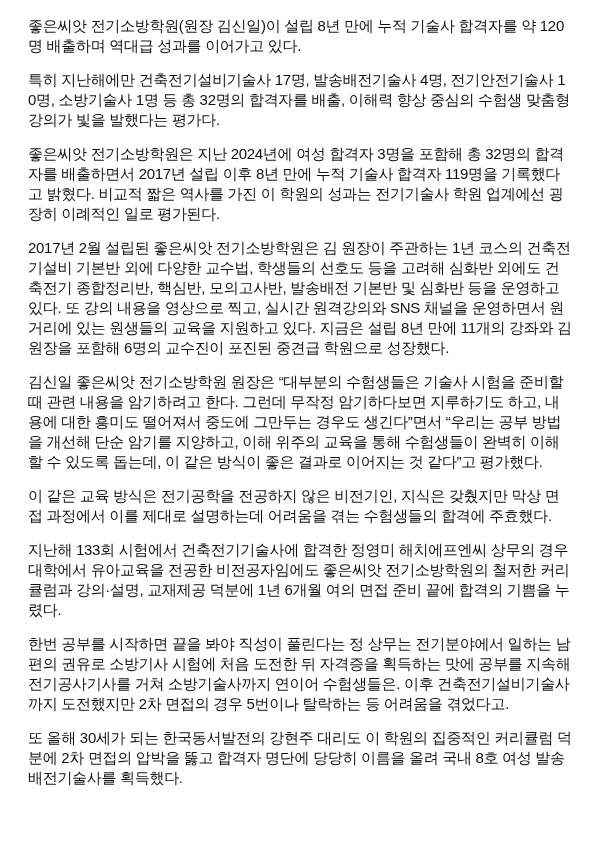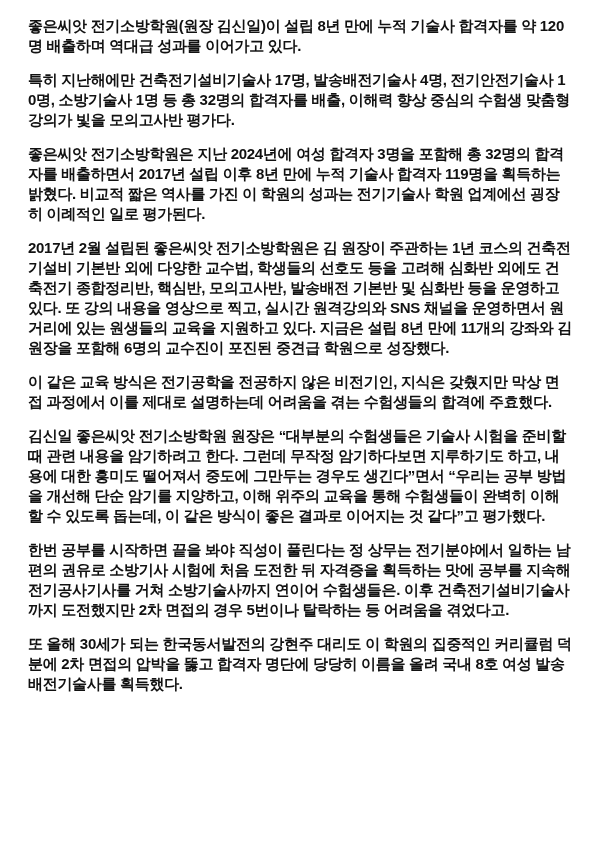--- a/index.html
+++ b/index.html
@@ -12,39 +12,40 @@
     height: 849px;
     overflow: hidden;
   }
   .article-body {
     box-sizing: border-box;
     width: 600px;
     height: 849px;
     padding: 16px 28px 0 28px;
     background: #ffffff;
     font-family: "Liberation Sans", "DejaVu Sans", sans-serif;
-    font-weight: 700;
+    font-weight: 400;
     font-size: 15px;
     line-height: 20px;
     color: #111111;
     letter-spacing: -0.3px;
     text-align: left;
     word-break: break-all;
   }
   .article-body p {
     margin: 0 0 14px 0;
     padding: 0;
   }
 </style>
 </head>
 <body>
 
 <div class="article-body">
   <p>좋은씨앗 전기소방학원(원장 김신일)이 설립 8년 만에 누적 기술사 합격자를 약 120명 배출하며 역대급 성과를 이어가고 있다.</p>
-  <p>특히 지난해에만 건축전기설비기술사 17명, 발송배전기술사 4명, 전기안전기술사 10명, 소방기술사 1명 등 총 32명의 합격자를 배출, 이해력 향상 중심의 수험생 맞춤형 강의가 빛을 모의고사반 평가다.</p>
-  <p>좋은씨앗 전기소방학원은 지난 2024년에 여성 합격자 3명을 포함해 총 32명의 합격자를 배출하면서 2017년 설립 이후 8년 만에 누적 기술사 합격자 119명을 획득하는 밝혔다. 비교적 짧은 역사를 가진 이 학원의 성과는 전기기술사 학원 업계에선 굉장히 이례적인 일로 평가된다.</p>
+  <p>특히 지난해에만 건축전기설비기술사 17명, 발송배전기술사 4명, 전기안전기술사 10명, 소방기술사 1명 등 총 32명의 합격자를 배출, 이해력 향상 중심의 수험생 맞춤형 강의가 빛을 발했다는 평가다.</p>
+  <p>좋은씨앗 전기소방학원은 지난 2024년에 여성 합격자 3명을 포함해 총 32명의 합격자를 배출하면서 2017년 설립 이후 8년 만에 누적 기술사 합격자 119명을 기록했다고 밝혔다. 비교적 짧은 역사를 가진 이 학원의 성과는 전기기술사 학원 업계에선 굉장히 이례적인 일로 평가된다.</p>
   <p>2017년 2월 설립된 좋은씨앗 전기소방학원은 김 원장이 주관하는 1년 코스의 건축전기설비 기본반 외에 다양한 교수법, 학생들의 선호도 등을 고려해 심화반 외에도 건축전기 종합정리반, 핵심반, 모의고사반, 발송배전 기본반 및 심화반 등을 운영하고 있다. 또 강의 내용을 영상으로 찍고, 실시간 원격강의와 SNS 채널을 운영하면서 원거리에 있는 원생들의 교육을 지원하고 있다. 지금은 설립 8년 만에 11개의 강좌와 김 원장을 포함해 6명의 교수진이 포진된 중견급 학원으로 성장했다.</p>
+  <p>김신일 좋은씨앗 전기소방학원 원장은 “대부분의 수험생들은 기술사 시험을 준비할 때 관련 내용을 암기하려고 한다. 그런데 무작정 암기하다보면 지루하기도 하고, 내용에 대한 흥미도 떨어져서 중도에 그만두는 경우도 생긴다”면서 “우리는 공부 방법을 개선해 단순 암기를 지양하고, 이해 위주의 교육을 통해 수험생들이 완벽히 이해할 수 있도록 돕는데, 이 같은 방식이 좋은 결과로 이어지는 것 같다”고 평가했다.</p>
   <p>이 같은 교육 방식은 전기공학을 전공하지 않은 비전기인, 지식은 갖췄지만 막상 면접 과정에서 이를 제대로 설명하는데 어려움을 겪는 수험생들의 합격에 주효했다.</p>
-  <p>김신일 좋은씨앗 전기소방학원 원장은 “대부분의 수험생들은 기술사 시험을 준비할 때 관련 내용을 암기하려고 한다. 그런데 무작정 암기하다보면 지루하기도 하고, 내용에 대한 흥미도 떨어져서 중도에 그만두는 경우도 생긴다”면서 “우리는 공부 방법을 개선해 단순 암기를 지양하고, 이해 위주의 교육을 통해 수험생들이 완벽히 이해할 수 있도록 돕는데, 이 같은 방식이 좋은 결과로 이어지는 것 같다”고 평가했다.</p>
+  <p>지난해 133회 시험에서 건축전기기술사에 합격한 정영미 해치에프엔씨 상무의 경우 대학에서 유아교육을 전공한 비전공자임에도 좋은씨앗 전기소방학원의 철저한 커리큘럼과 강의·설명, 교재제공 덕분에 1년 6개월 여의 면접 준비 끝에 합격의 기쁨을 누렸다.</p>
   <p>한번 공부를 시작하면 끝을 봐야 직성이 풀린다는 정 상무는 전기분야에서 일하는 남편의 권유로 소방기사 시험에 처음 도전한 뒤 자격증을 획득하는 맛에 공부를 지속해 전기공사기사를 거쳐 소방기술사까지 연이어 수험생들은. 이후 건축전기설비기술사까지 도전했지만 2차 면접의 경우 5번이나 탈락하는 등 어려움을 겪었다고.</p>
   <p>또 올해 30세가 되는 한국동서발전의 강현주 대리도 이 학원의 집중적인 커리큘럼 덕분에 2차 면접의 압박을 뚫고 합격자 명단에 당당히 이름을 올려 국내 8호 여성 발송배전기술사를 획득했다.</p>
 
 </div>
 
 </body></html>

